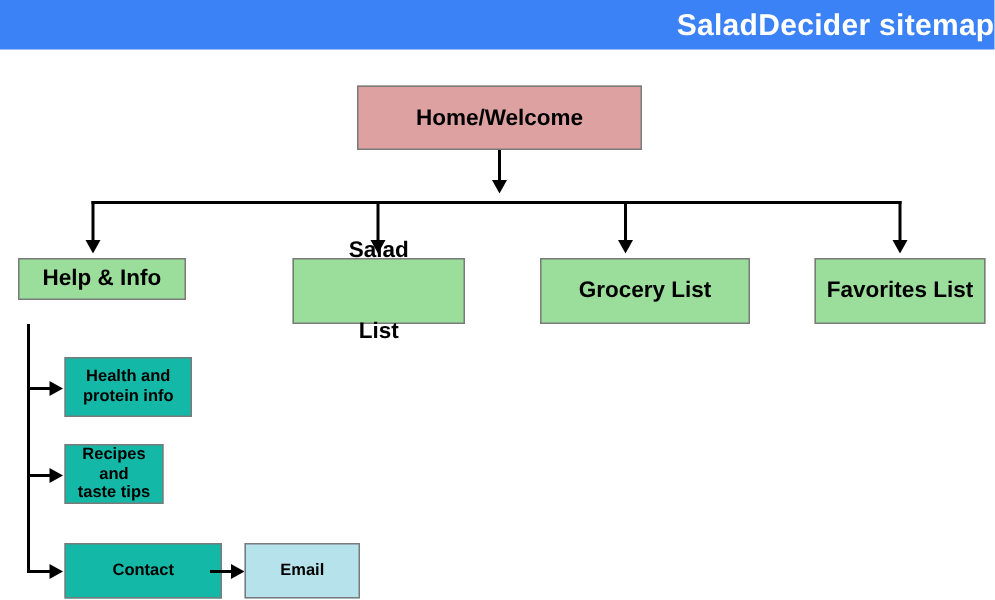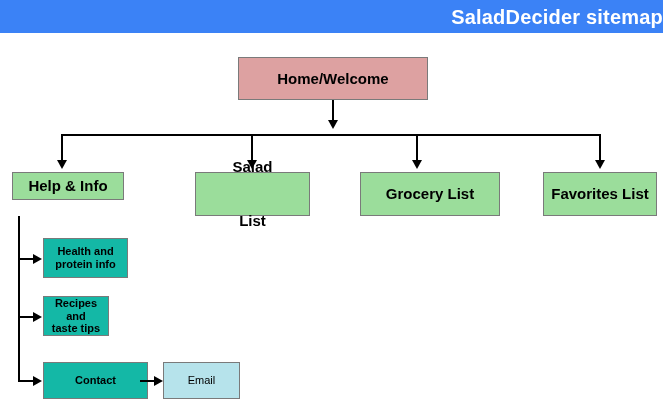--- a/index.html
+++ b/index.html
@@ -66,21 +66,21 @@
     font-weight: bold;
   }
   .node-sub {
     background: #14b8a6;
     font-size: 11px;
     font-weight: bold;
   }
   .node-ext {
     background: #b6e3eb;
     font-size: 11px;
-    font-weight: normal;
+    font-weight: bold;
   }
 
   
   .conn {
     position: absolute;
     background: #000000;
   }
   .v-line { width: 2px; }
   .h-line { height: 2px; }
 

